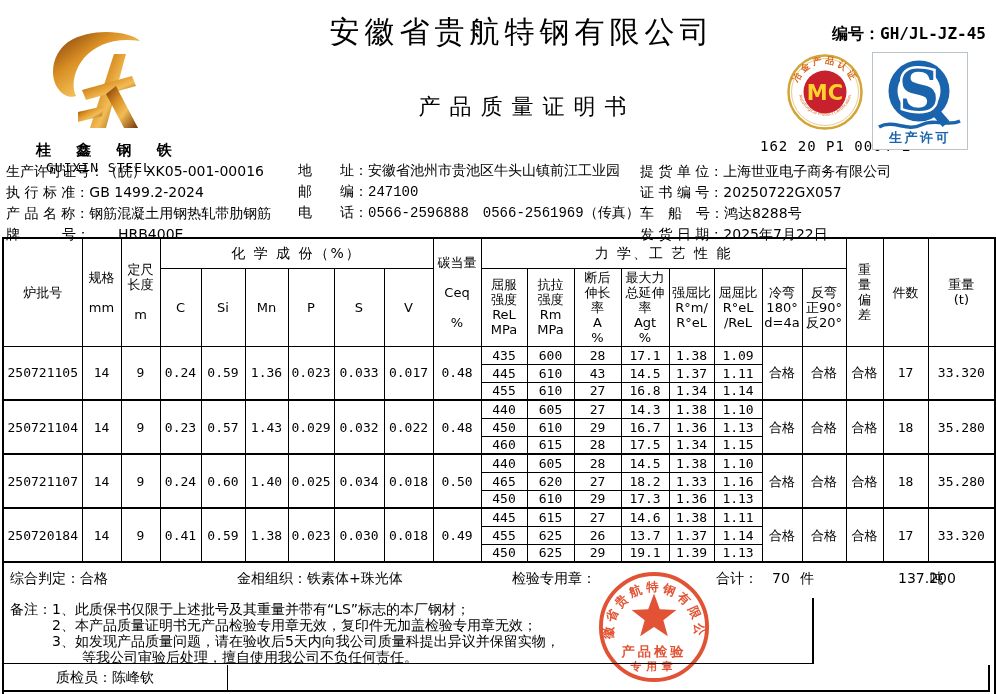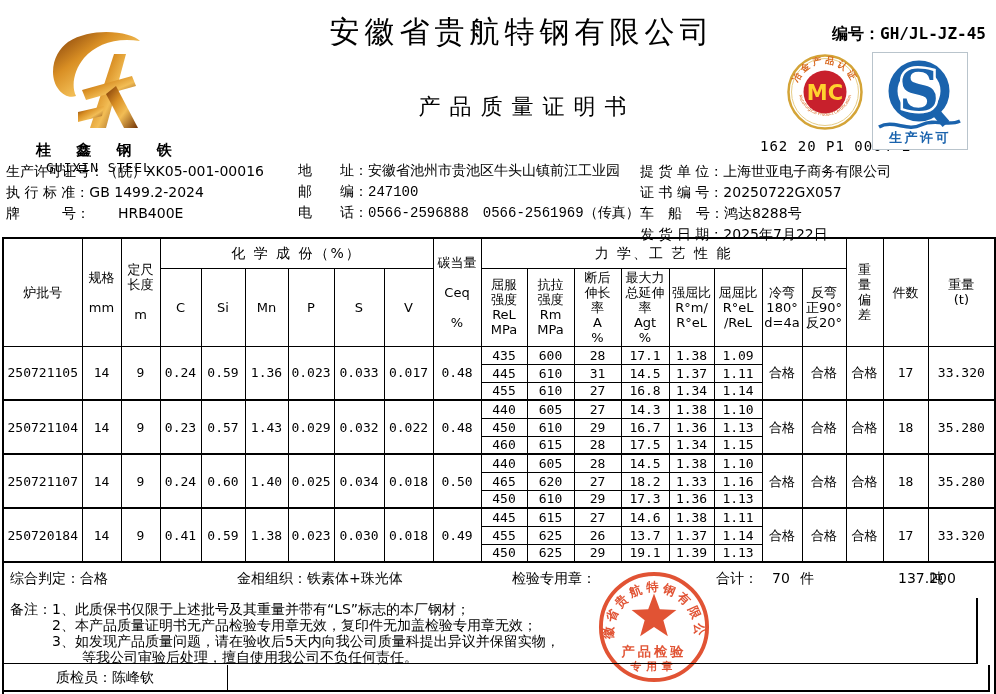--- a/index.html
+++ b/index.html
@@ -34,21 +34,21 @@
   tr.h2{height:78px;}
   tr.r{height:18px;}
   tr.bs th,tr.bs td{border-top:2px solid #000;}
   tr.sum td{height:34px;position:relative;text-align:left;font-size:14px;}
   .sumwrap{position:relative;width:100%;height:100%;}
   .sumwrap span{position:absolute;top:8px;white-space:nowrap;}
   .s-verdict{left:6px;} .s-metal{left:233px;} .s-stamp{left:508px;}
   .s-total-label{left:712px;} .s-pieces{left:768px;} .s-pieces-unit{left:796px;}
   .s-weight{left:852px;margin-left:42px;} .s-weight-unit{left:926px;}
   
-  .notes{position:absolute;top:598px;left:2px;width:976px;height:66px;
+  .notes{position:absolute;top:598px;left:2px;width:812px;height:66px;
     border-left:2px solid #000;border-right:2px solid #000;border-bottom:1px solid #000;
     font-size:14px;line-height:16px;display:flex;padding-top:3px;box-sizing:border-box;}
   .notes-label{padding-left:6px;white-space:nowrap;}
   .notes-lines{white-space:nowrap;}
   .notes-lines .n4{padding-left:30px;}
   
   .footer{position:absolute;top:665px;left:2px;width:988px;height:27px;
     border-left:2px solid #000;border-right:2px solid #000;border-bottom:2px solid #000;
     display:flex;font-size:14px;box-sizing:border-box;}
   .f-cell1{width:224px;border-right:1px solid #000;line-height:25px;padding-left:52px;box-sizing:border-box;white-space:nowrap;}
@@ -117,20 +117,21 @@
       <path d="M 60,56 L 73,71" stroke="#1a63ad" stroke-width="9"></path>
       <text x="46" y="57" text-anchor="middle" font-size="56" font-weight="bold" font-family="'DejaVu Serif','Liberation Serif',serif" fill="#1a63ad" stroke="#ffffff" stroke-width="5" paint-order="stroke">S</text>
       <path d="M6,74 C 20,66 34,79 48,72 C 62,65 75,74 87,68" fill="none" stroke="#1a63ad" stroke-width="3.5"></path>
       <text x="47" y="89" text-anchor="middle" font-size="13" font-weight="bold" fill="#1a63ad" letter-spacing="2.5">生产许可</text>
     </svg>
   </div>
 
   <div class="info-col l">
     <div class="info-line"><span>生产许可证号：</span><span>（皖）XK05-001-00016</span></div>
     <div class="info-line"><span>执 行 标 准：</span><span>GB 1499.2-2024</span></div>
+    <div class="info-line"><span>产 品 名 称：</span><span>钢筋混凝土用钢热轧带肋钢筋</span></div>
     <div class="info-line"><span>牌　　　号：</span><span>　　HRB400E</span></div>
   </div>
   <div class="info-col m">
     <div class="info-line"><span>地　　址：</span><span>安徽省池州市贵池区牛头山镇前江工业园</span></div>
     <div class="info-line"><span>邮　　编：</span><span>247100</span></div>
     <div class="info-line"><span>电　　话：</span><span>0566-2596888　0566-2561969（传真）</span></div>
   </div>
   <div class="info-col r">
     <div class="info-line"><span>提 货 单 位：</span><span>上海世亚电子商务有限公司</span></div>
     <div class="info-line"><span>证 书 编 号：</span><span>20250722GX057</span></div>
@@ -245,21 +246,21 @@
       <td class="v">1.09</td>
       <td rowspan="3">合格</td>
       <td rowspan="3">合格</td>
       <td rowspan="3">合格</td>
       <td rowspan="3" class="v">17</td>
       <td rowspan="3" class="v">33.320</td>
     </tr>
     <tr class="r">
       <td class="v">445</td>
       <td class="v">610</td>
-      <td class="v">31</td>
+      <td class="v">43</td>
       <td class="v">14.5</td>
       <td class="v">1.37</td>
       <td class="v">1.11</td>
     </tr>
     <tr class="r">
       <td class="v">455</td>
       <td class="v">610</td>
       <td class="v">27</td>
       <td class="v">16.8</td>
       <td class="v">1.34</td>

